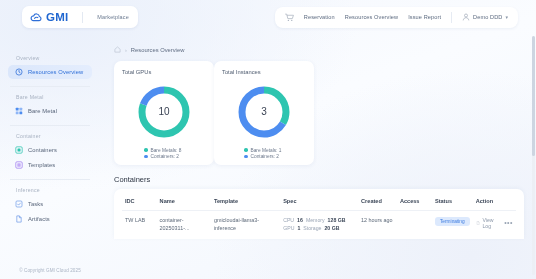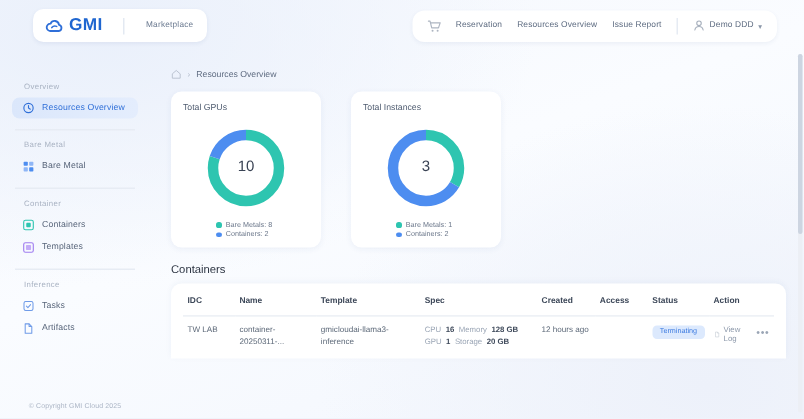--- a/index.html
+++ b/index.html
@@ -108,21 +108,21 @@
   }
   .bc-home { width: 7px; height: 7px; opacity: .45; }
   .bc-sep { font-size: 5.5px; color: #b4bdcc; }
   .bc-text { font-size: 5.8px; color: #5e6b80; }
 
   .section-title {
     font-size: 8px; color: #2c3442; font-weight: normal;
     letter-spacing: .1px; margin-bottom: 7px;
   }
 
-  .cards { display: flex; gap: 20px; }
+  .cards { display: flex; gap: 0; }
   .card {
     width: 100px; height: 104px;
     background: #ffffff;
     border-radius: 7px;
     box-shadow: 0 1px 4px rgba(45,75,135,.07);
     padding: 8px 8px 6px 8px;
     display: flex; flex-direction: column;
   }
   .card-title {
     font-size: 5.8px; color: #4f5c70; margin-bottom: 2px;

